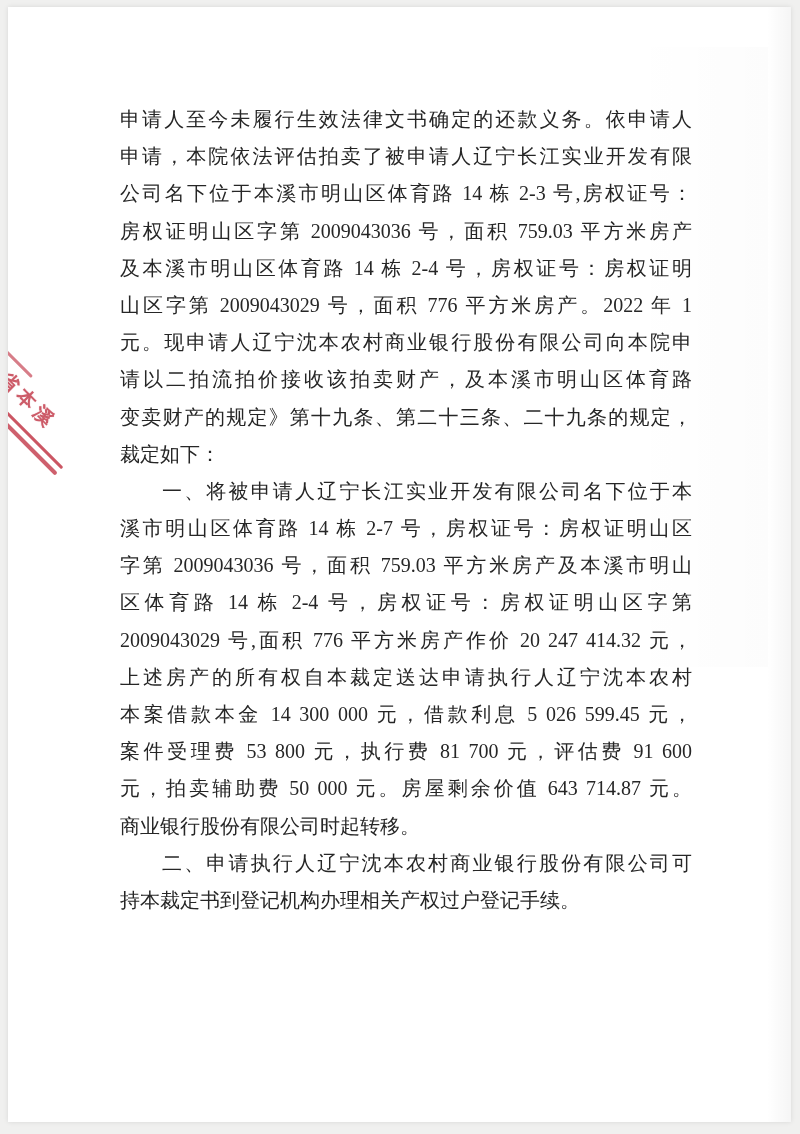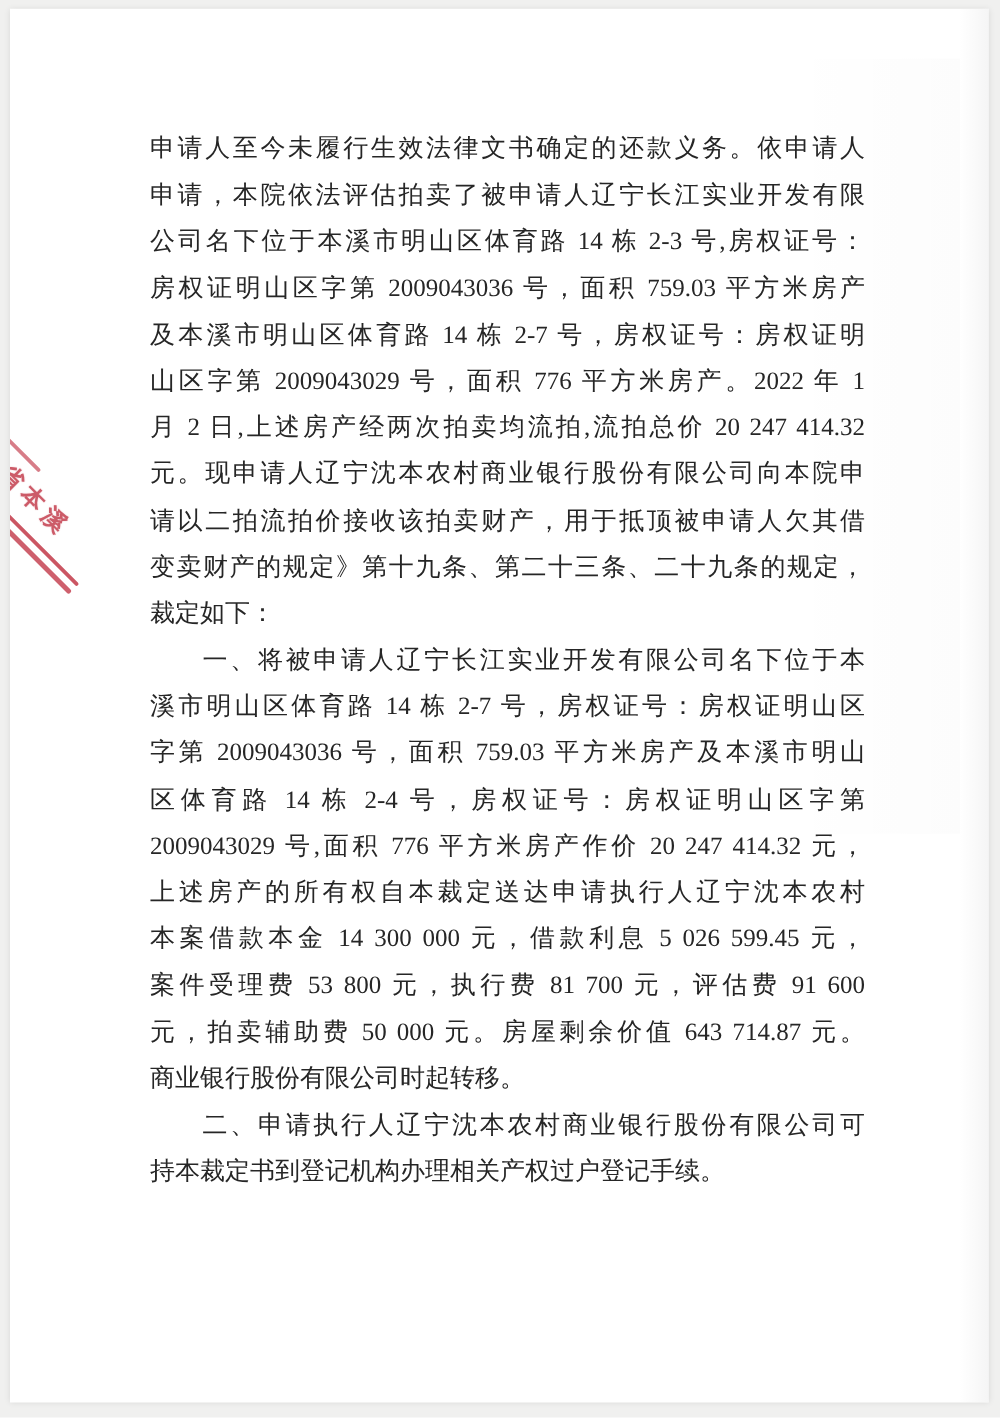--- a/index.html
+++ b/index.html
@@ -81,25 +81,24 @@
     <div class="stamp-line1"></div>
     <div class="stamp-line2"></div>
   </div>
 
   <div class="text-block">
     <div>
         <div class="line">申请人至今未履行生效法律文书确定的还款义务。依申请人</div>
         <div class="line">申请，本院依法评估拍卖了被申请人辽宁长江实业开发有限</div>
         <div class="line">公司名下位于本溪市明山区体育路 14 栋 2-3 号,房权证号：</div>
         <div class="line">房权证明山区字第 2009043036 号，面积 759.03 平方米房产</div>
-        <div class="line">及本溪市明山区体育路 14 栋 2-7 号，房权证号：房权证明</div>
+        <div class="line">及本溪市明山区体育路 14 栋 2-4 号，房权证号：房权证明</div>
         <div class="line">山区字第 2009043029 号，面积 776 平方米房产。2022 年 1</div>
-        <div class="line">月 2 日,上述房产经两次拍卖均流拍,流拍总价 20 247 414.32</div>
         <div class="line">元。现申请人辽宁沈本农村商业银行股份有限公司向本院申</div>
-        <div class="line">请以二拍流拍价接收该拍卖财产，用于抵顶被申请人欠其借</div>
+        <div class="line">请以二拍流拍价接收该拍卖财产，及本溪市明山区体育路</div>
         <div class="line">变卖财产的规定》第十九条、第二十三条、二十九条的规定，</div>
         <div class="line end">裁定如下：</div>
         <div class="line indent">一、将被申请人辽宁长江实业开发有限公司名下位于本</div>
         <div class="line">溪市明山区体育路 14 栋 2-7 号，房权证号：房权证明山区</div>
         <div class="line">字第 2009043036 号，面积 759.03 平方米房产及本溪市明山</div>
         <div class="line">区体育路 14 栋 2-4 号，房权证号：房权证明山区字第</div>
         <div class="line">2009043029 号,面积 776 平方米房产作价 20 247 414.32 元，</div>
         <div class="line">上述房产的所有权自本裁定送达申请执行人辽宁沈本农村</div>
         <div class="line">本案借款本金 14 300 000 元，借款利息 5 026 599.45 元，</div>
         <div class="line">案件受理费 53 800 元，执行费 81 700 元，评估费 91 600</div>

